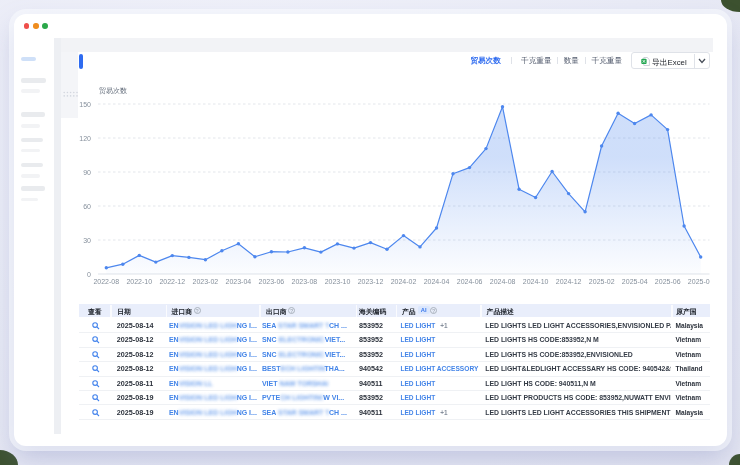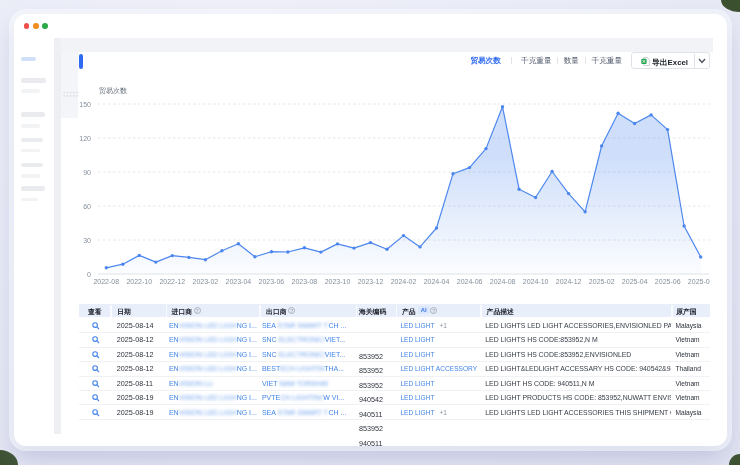--- a/index.html
+++ b/index.html
@@ -21,31 +21,31 @@
 .band { position:absolute; left:39.5px; top:24px; width:659px; height:13.5px; background:#f2f3f6; }
 .strip { position:absolute; left:39.5px; top:24px; width:7.5px; height:396px; background:#edeff3; }
 .subpanel { position:absolute; left:47px; top:37.5px; width:17px; height:66.5px; background:#f4f5f8; }
 .sbar { position:absolute; left:6.9px; border-radius:2px; }
 .titlebar { position:absolute; left:64.8px; top:40.2px; width:3.8px; height:15.3px; border-radius:2px; background:#2e6bf0; }
 .title { position:absolute; left:74.5px; top:38px; font-size:14.2px; font-weight:bold; color:#17191d; letter-spacing:1.55px; }
 .tab { position:absolute; top:42px; font-size:7.6px; color:#50596b; }
 .tabsep { position:absolute; top:42.5px; width:1px; height:7px; background:#dfe2e8; }
 .btngroup { position:absolute; left:617px; top:38px; width:78.5px; height:16.5px; border:1px solid #dfe2e8; border-radius:3px; background:#fff; }
 .btndiv { position:absolute; left:61.6px; top:0; width:1px; height:14.5px; background:#dfe2e8; }
-.btntext { position:absolute; left:20px; top:4px; font-size:7.8px; font-weight:bold; color:#20242b; }
+.btntext { position:absolute; left:20px; top:4px; font-size:7.8px; font-weight:normal; color:#20242b; }
 .chart { position:absolute; left:0; top:0; }
 .thead { position:absolute; left:64.5px; top:290px; width:631px; height:13px; background:#e9eefb; }
 .hsep { position:absolute; top:0.5px; width:1.4px; height:12px; background:#fafbfe; }
 .th { position:absolute; top:2.6px; font-size:6.8px; font-weight:bold; color:#21262e; white-space:nowrap; }
-.row { position:absolute; left:64.5px; width:631px; height:14.45px; border-bottom:1px solid #eff1f4; }
+.row { position:absolute; left:64.5px; width:631px; height:14.45px; border-bottom:1px solid #eff1f4;font-weight:bold; }
 .cell { position:absolute; top:0; line-height:13.6px; white-space:nowrap; }
 .dt { left:38.3px; font-size:7.2px; color:#2b313b; }
 .imp { left:90.4px; font-size:7px; color:#4485e8; }
 .exp { left:183.4px; font-size:7px; color:#4485e8; }
-.hs { left:280.5px; font-size:7.2px; color:#2b313b;margin-top:31px; }
+.hs { left:280.5px; font-size:7.2px; color:#2b313b; }
 .prod { left:321.9px; font-size:6.6px; color:#4485e8; }
 .desc { left:406.8px; width:186px; overflow:hidden; font-size:6.9px; color:#343b46; letter-spacing:-0.02px; }
 .ctry { left:597px; font-size:6.6px; color:#2b313b; }
 .plus { color:#868f9c; font-size:6.4px; margin-left:5px; }
 .bl1 { filter:blur(1.6px); opacity:0.75; display:inline-block; overflow:hidden; vertical-align:top; white-space:nowrap; }
 .mag { position:absolute; left:13px; top:3.2px; }
 .aitag { position:absolute; top:1.8px; width:12px; height:8.6px; background:#dbe7fd; border-radius:2px; font-size:5.8px; font-weight:bold; color:#3a78ec; text-align:center; line-height:8.8px; }
 .qicon { position:absolute; top:2.5px; width:7.4px; height:7.4px; border:0.9px solid #aab2bd; border-radius:50%; color:#aab2bd; font-size:5.4px; text-align:center; line-height:6.2px; font-weight:bold; }
 </style>
 </head>

